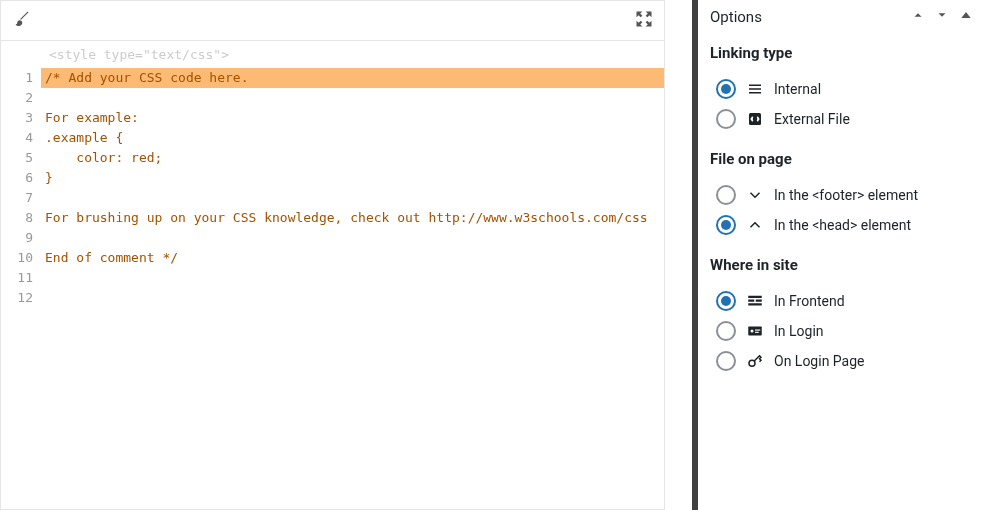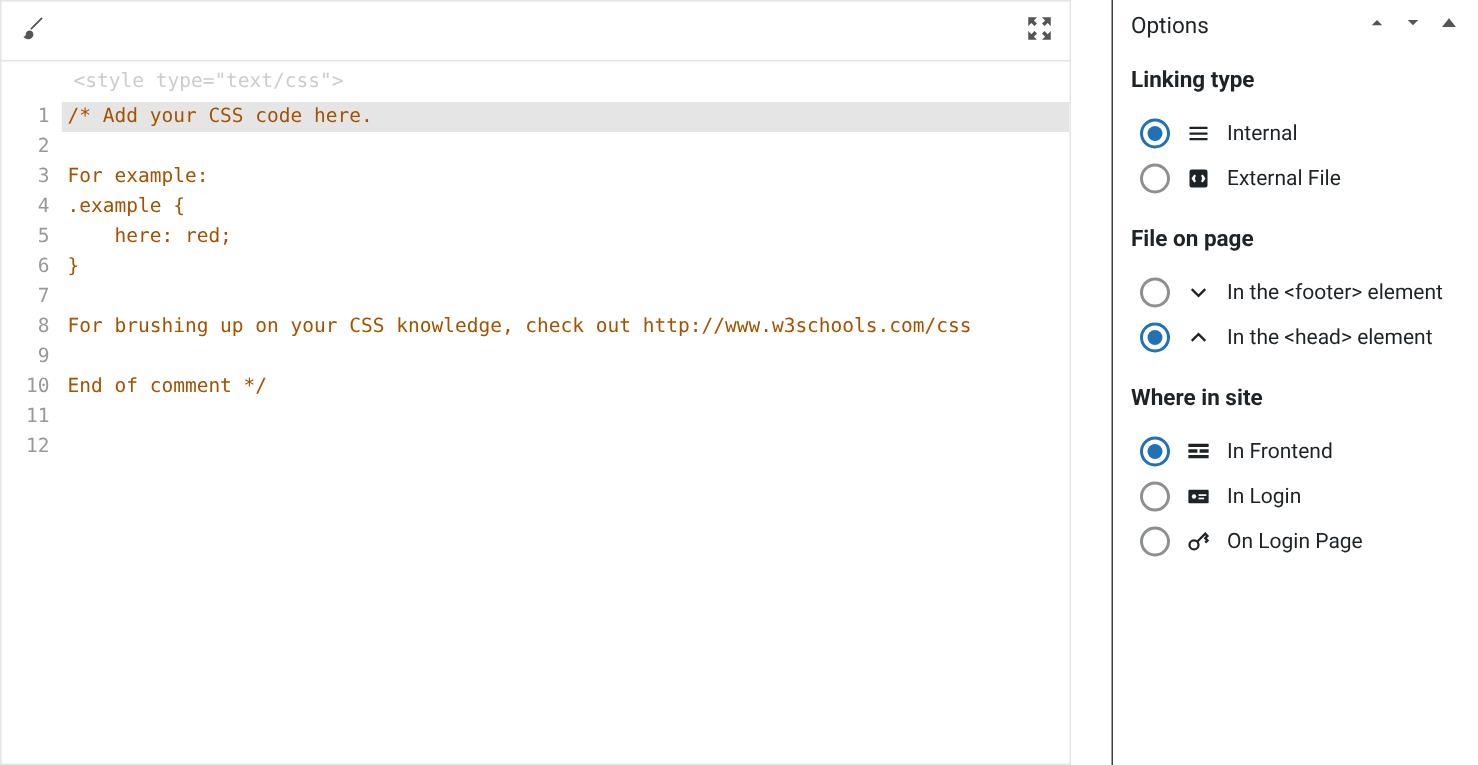--- a/index.html
+++ b/index.html
@@ -64,24 +64,24 @@
   .lines {
     flex: 1;
     overflow: hidden;
     white-space: pre;
   }
   .lines div {
     height: 20px;
     color: #a35200;
     padding-left: 4px;
   }
-  .lines div.highlight { background: #e5e5e5; }
+  .lines div.highlight { background: #fdba74; }
   .options-panel {
-    width: 244px;
-    border-left: 1px solid #404040;
+    width: 293px;
+    border-left: 6px solid #404040;
     padding: 0;
     margin-left: 12px;
   }
   .options-header {
     display: flex;
     align-items: center;
     justify-content: space-between;
     padding: 8px 12px;
     font-size: 15px;
     font-weight: 400;
@@ -153,21 +153,21 @@
           <div>4</div>
           <div>5</div>
           <div>6</div>
           <div>7</div>
           <div>8</div>
           <div>9</div>
           <div>10</div>
           <div>11</div>
           <div>12</div>
         </div>
-      <div class="lines" id="lines"><div class="highlight">/* Add your CSS code here.</div><div></div><div>For example:</div><div>.example {</div><div>    here: red;</div><div>}</div><div></div><div>For brushing up on your CSS knowledge, check out http://www.w3schools.com/css</div><div></div><div>End of comment */</div><div></div><div></div></div>
+      <div class="lines" id="lines"><div class="highlight">/* Add your CSS code here.</div><div></div><div>For example:</div><div>.example {</div><div>    color: red;</div><div>}</div><div></div><div>For brushing up on your CSS knowledge, check out http://www.w3schools.com/css</div><div></div><div>End of comment */</div><div></div><div></div></div>
     </div>
   </div>
 </div>
 
 <div class="options-panel">
   <div class="options-header">
     <span>Options</span>
     <span class="controls">
       <span><svg class="ctrl-icon" viewBox="0 0 24 24">
             <path d="M6 15l6-6 6 6z"></path>

